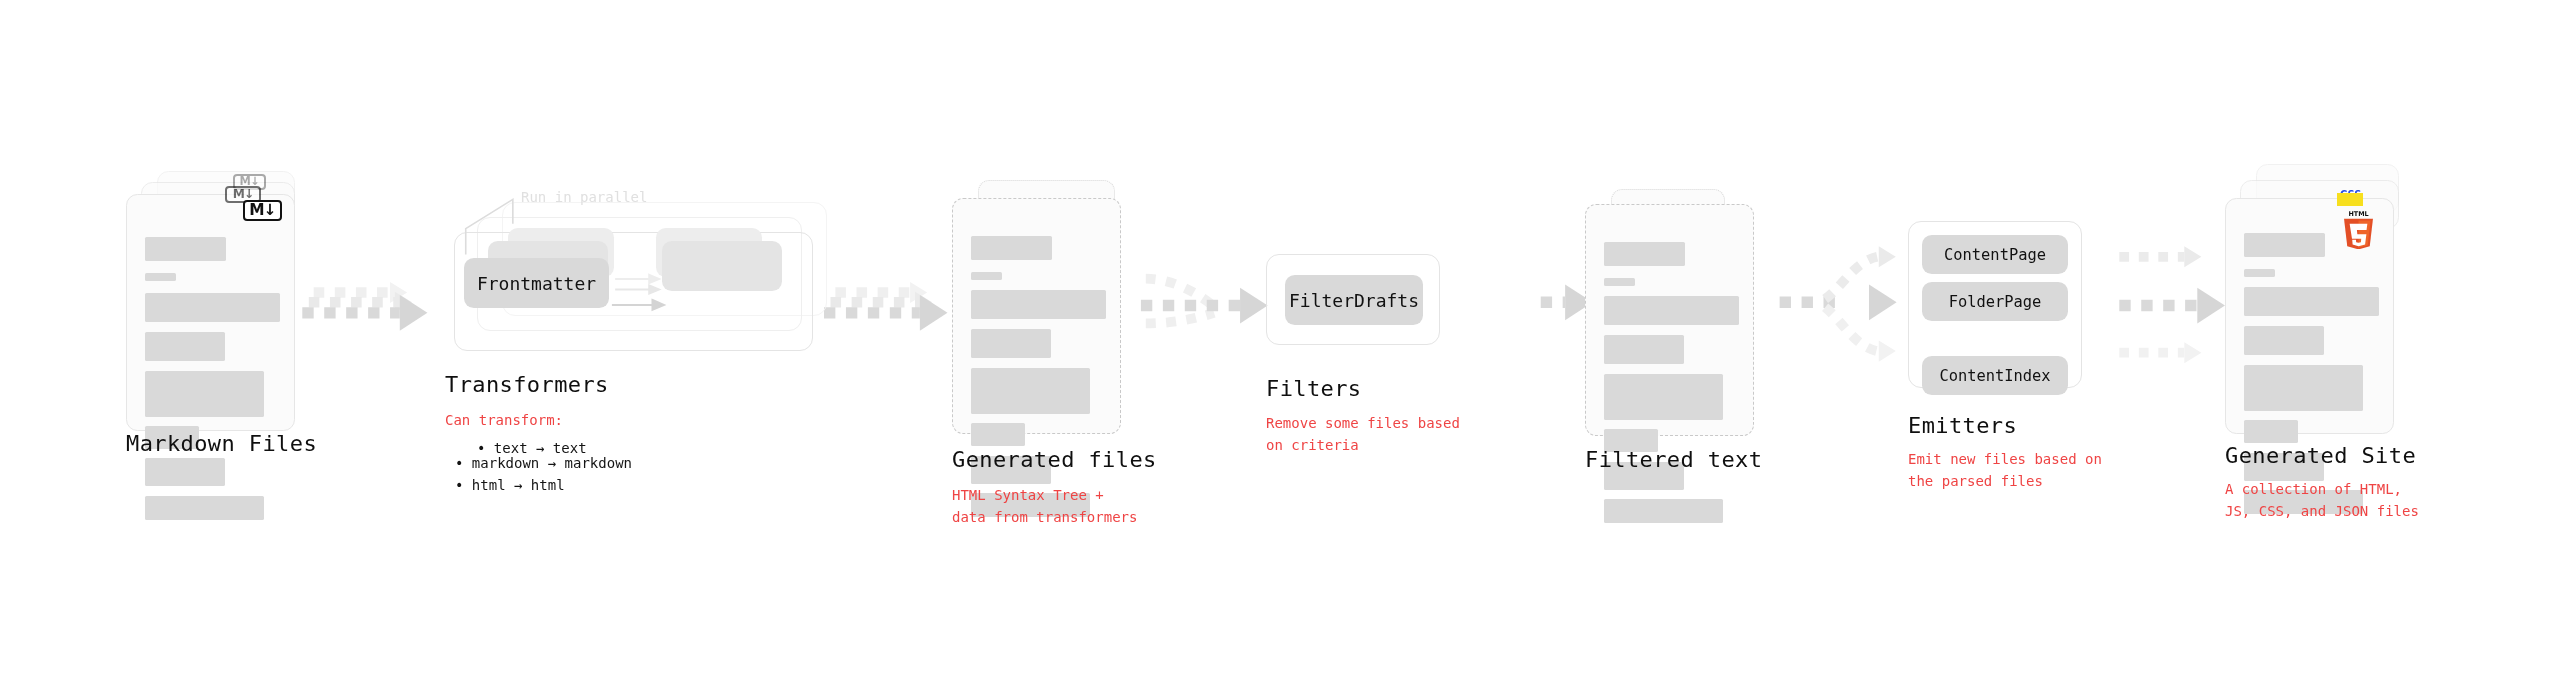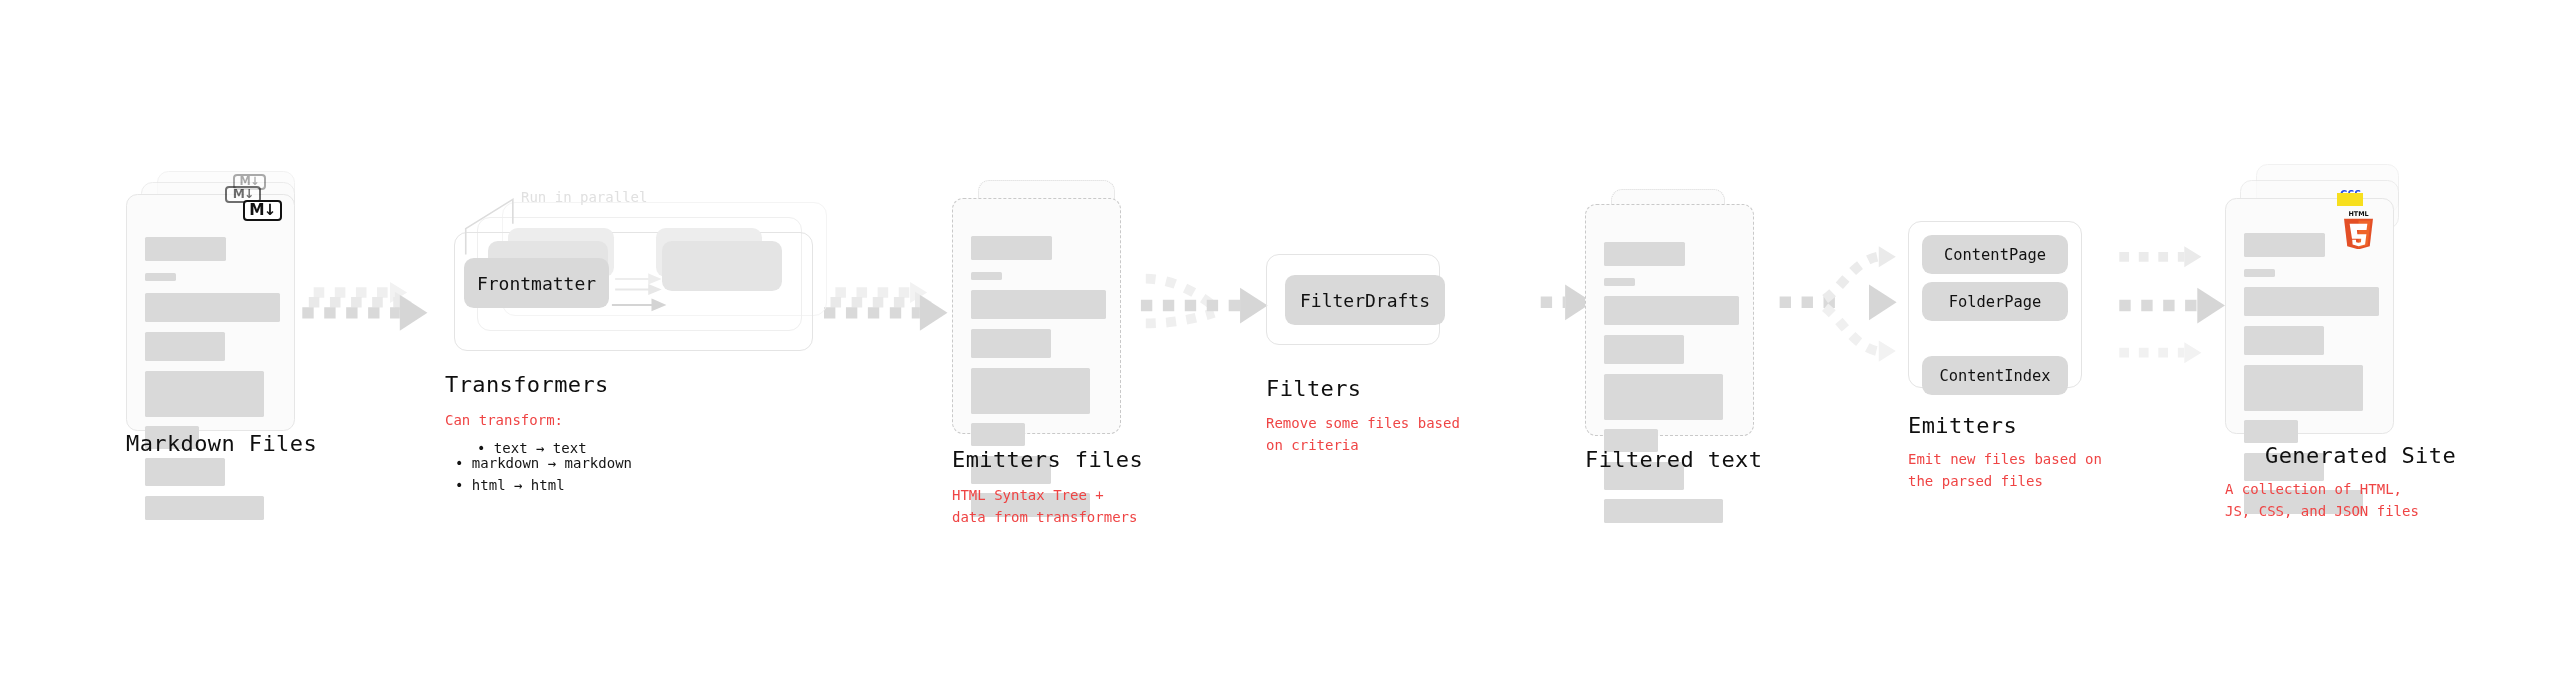--- a/index.html
+++ b/index.html
@@ -290,26 +290,26 @@
       <div class="skeleton" style="left:18px; top:37px;  width:81px; height:24.4px;"></div>
       <div class="skeleton" style="left:18px; top:73px;  width:31px;  height:8.1px;"></div>
       <div class="skeleton" style="left:18px; top:91px; width:135px; height:29px;"></div>
       <div class="skeleton" style="left:18px; top:130px; width:80px;  height:29px;"></div>
       <div class="skeleton" style="left:18px; top:169px; width:119px; height:46px;"></div>
       <div class="skeleton" style="left:18px; top:224px; width:54px;  height:23px;"></div>
       <div class="skeleton" style="left:18px; top:257px; width:80px;  height:28px;"></div>
       <div class="skeleton" style="left:18px; top:294px; width:119px; height:24.4px;"></div>
     </div>
   </div>
-  <div class="title" style="left:952px; top:447px;">Emitters files</div>
+  <div class="title" style="left:952px; top:447px;">Generated files</div>
   <div class="sub" style="left:952px; top:485px;">HTML Syntax Tree +
 data from transformers</div>
 
   <div class="proc-box" style="left:1266px; top:254px; width:174px; height:91px;">
-    <div class="pill" style="left:18px; top:20.3px; width:160px; height:50px;">
+    <div class="pill" style="left:18px; top:20.3px; width:138px; height:50px;">
       <span>FilterDrafts</span>
     </div>
   </div>
   <div class="title" style="left:1266px; top:376px;">Filters</div>
   <div class="sub" style="left:1266px; top:413px;">Remove some files based
 on criteria</div>
 
   <div class="card-stack" style="left:1585px; top:189px;">
     <div class="card dotted" style="left:26px; top:0px;  width:114px; height:36px;"></div>
     <div class="card dashed" style="left:0px;  top:14.6px; width:169px; height:232px;">
@@ -360,18 +360,18 @@
 
     <div class="html5-badge" style="left:115px; top:44px; width:37px; height:41px;">
       <svg width="37" height="41" viewBox="0 0 46 50">
         <text x="23" y="9" text-anchor="middle" font-family="DejaVu Sans, Liberation Sans, sans-serif" font-size="8" font-weight="700" fill="#111">HTML</text>
         <path d="M5 13 L9 47 L23 51 L37 47 L41 13 Z" fill="#e34f26"></path>
         <path d="M23 15 L23 49 L34.5 45.7 L38 15 Z" fill="#ef652a"></path>
         <path d="M12 19 h22 l-1 8 H21 l0.6 5 h11.2 l-1.6 13 L23 47 l-7.3-2 l-0.5-6 h4.6 l0.3 3 l2.9 0.8 l3-0.8 l0.4-4.4 H14.9 Z" fill="#fff"></path>
       </svg>
     </div>
   </div>
-  <div class="title" style="left:2225px; top:443px;margin-left:40px;">Generated Site</div>
+  <div class="title" style="left:2225px; top:443px;">Generated Site</div>
   <div class="sub" style="left:2225px; top:479px;">A collection of HTML,
 JS, CSS, and JSON files</div>
 
 </div>
 
 
 </body></html>

